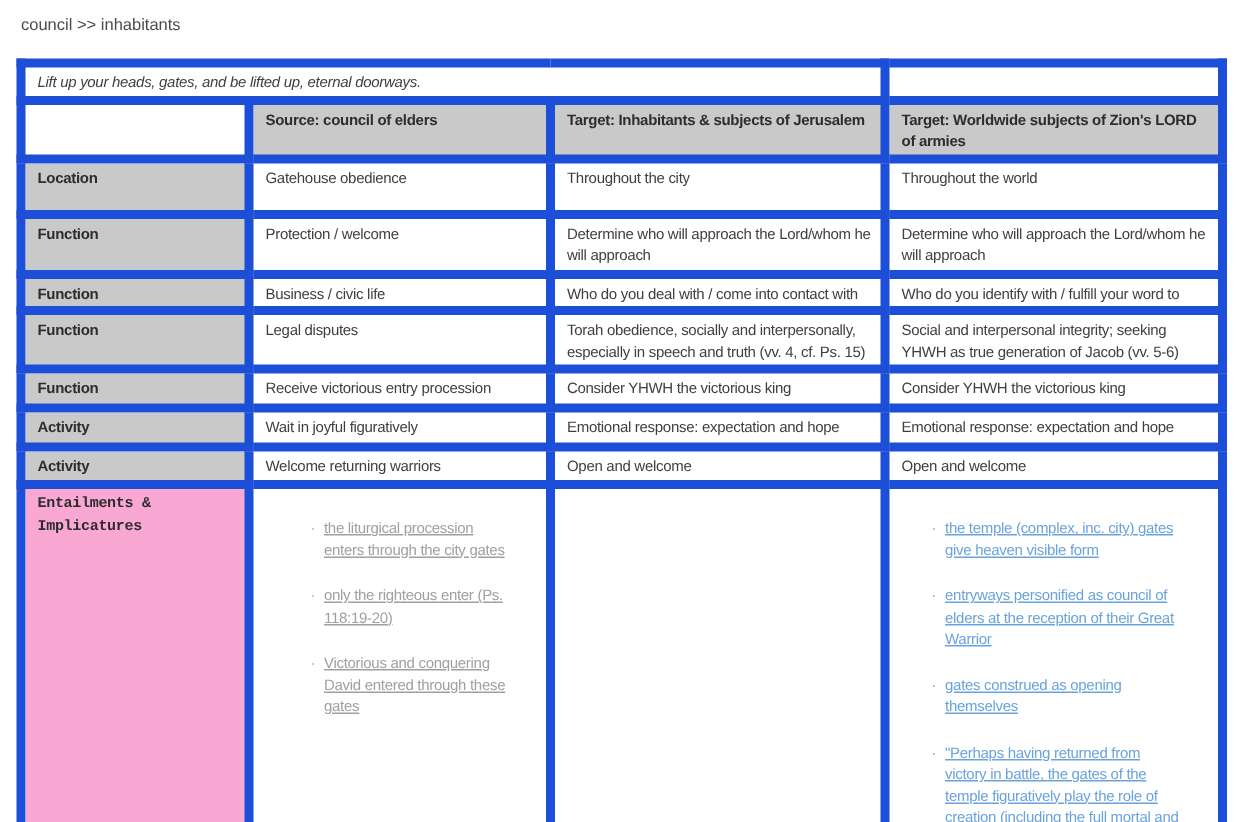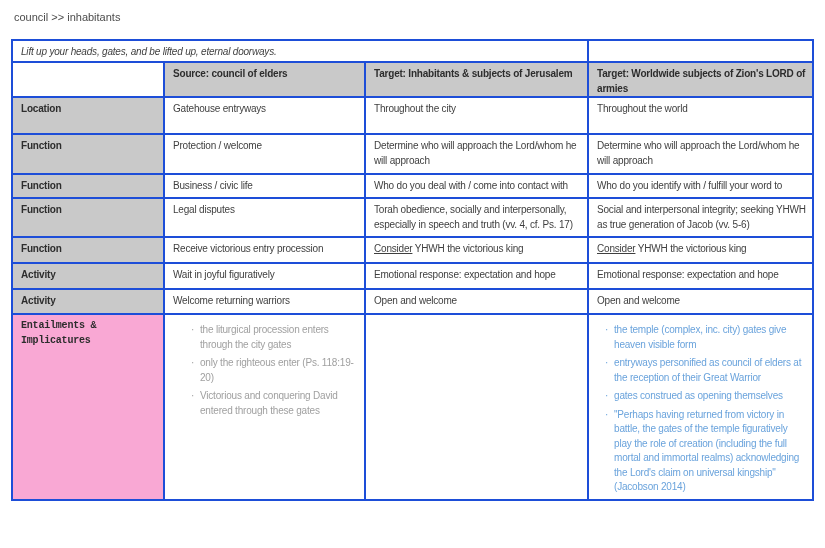--- a/index.html
+++ b/index.html
@@ -12,44 +12,44 @@
   .page-title{
     font-size:11px;line-height:20px;font-weight:400;color:#4c4c4c;
     margin:7px 0 12px 14px;letter-spacing:0;
   }
   table.mapping{
     border-collapse:collapse;table-layout:fixed;
     width:801px;margin:0 0 0 11px;
     font-size:10px;line-height:1.45;letter-spacing:-0.2px;
   }
   table.mapping td, table.mapping th{
-    border:2px solid #1d4ed8;
+    border:6px solid #1d4ed8;
     vertical-align:top;
     padding:4px 6px 0 8px;
     text-align:left;
     overflow:hidden;
   }
   th{
     background:#c9c9c9;color:#2d2d2d;font-weight:bold;
   }
   td.label{
     background:#c9c9c9;color:#2d2d2d;font-weight:bold;
   }
   td.label-light{
     background:#f9a8d4;color:#2d2d2d;font-weight:bold;vertical-align:middle;font-family:Liberation Mono, monospace;
   }
   tr.r-quote{height:22px;}
   tr.r-head{height:32px;}
   tr.h37{height:37px;margin-top:48px;} tr.h40{height:40px;} tr.h24{height:24px;}
   tr.h39{height:39px;} tr.h26{height:26px;} tr.h25{height:25px;}
   tr.r-ent{height:182px;}
   .quote{font-style:italic;color:#3f3f3f;}
-  .u{text-decoration:underline;}
+  .u{}
   ul.blist{margin:1px 0 0 0;padding:0;list-style:none;}
-  ul.blist li{position:relative;padding-left:11px;margin:4px;}
+  ul.blist li{position:relative;padding-left:11px;margin:16px;text-decoration:underline;}
   ul.blist li::before{content:"\00B7";position:absolute;left:2px;top:0;}
   ul.gray{color:#a0a0a0;margin-left:12px;}
   ul.blue{color:#6aa3dc;margin-left:2px;}
 </style>
 </head>
 <body>
 
 <h1 class="page-title">council &gt;&gt; inhabitants</h1>
 
 <table class="mapping">
@@ -68,21 +68,21 @@
 
   <tr class="r-head">
     <td></td>
     <th>Source: council of elders</th>
     <th>Target: Inhabitants &amp; subjects of Jerusalem</th>
     <th>Target: Worldwide subjects of Zion's LORD of armies</th>
   </tr>
 
   <tr class="h37">
     <td class="label">Location</td>
-    <td>Gatehouse entryways</td>
+    <td>Gatehouse obedience</td>
     <td>Throughout the city</td>
     <td>Throughout the world</td>
   </tr>
 
 
   <tr class="h40">
     <td class="label">Function</td>
     <td>Protection / welcome</td>
     <td>Determine who will approach the Lord/whom he will approach</td>
     <td>Determine who will approach the Lord/whom he will approach</td>
@@ -91,21 +91,21 @@
   <tr class="h24">
     <td class="label">Function</td>
     <td>Business / civic life</td>
     <td>Who do you deal with / come into contact with</td>
     <td>Who do you identify with / fulfill your word to</td>
   </tr>
 
   <tr class="h39">
     <td class="label">Function</td>
     <td>Legal disputes</td>
-    <td>Torah obedience, socially and interpersonally, especially in speech and truth (vv. 4, cf. Ps. 17)</td>
+    <td>Torah obedience, socially and interpersonally, especially in speech and truth (vv. 4, cf. Ps. 15)</td>
     <td>Social and interpersonal integrity; seeking YHWH as true generation of Jacob (vv. 5-6)</td>
   </tr>
 
   <tr class="h26">
     <td class="label">Function</td>
     <td>Receive victorious entry procession</td>
     <td><span class="u">Consider</span><span> YHWH the victorious king</span></td>
     <td><span class="u">Consider</span><span> YHWH the victorious king</span></td>
   </tr>
 

